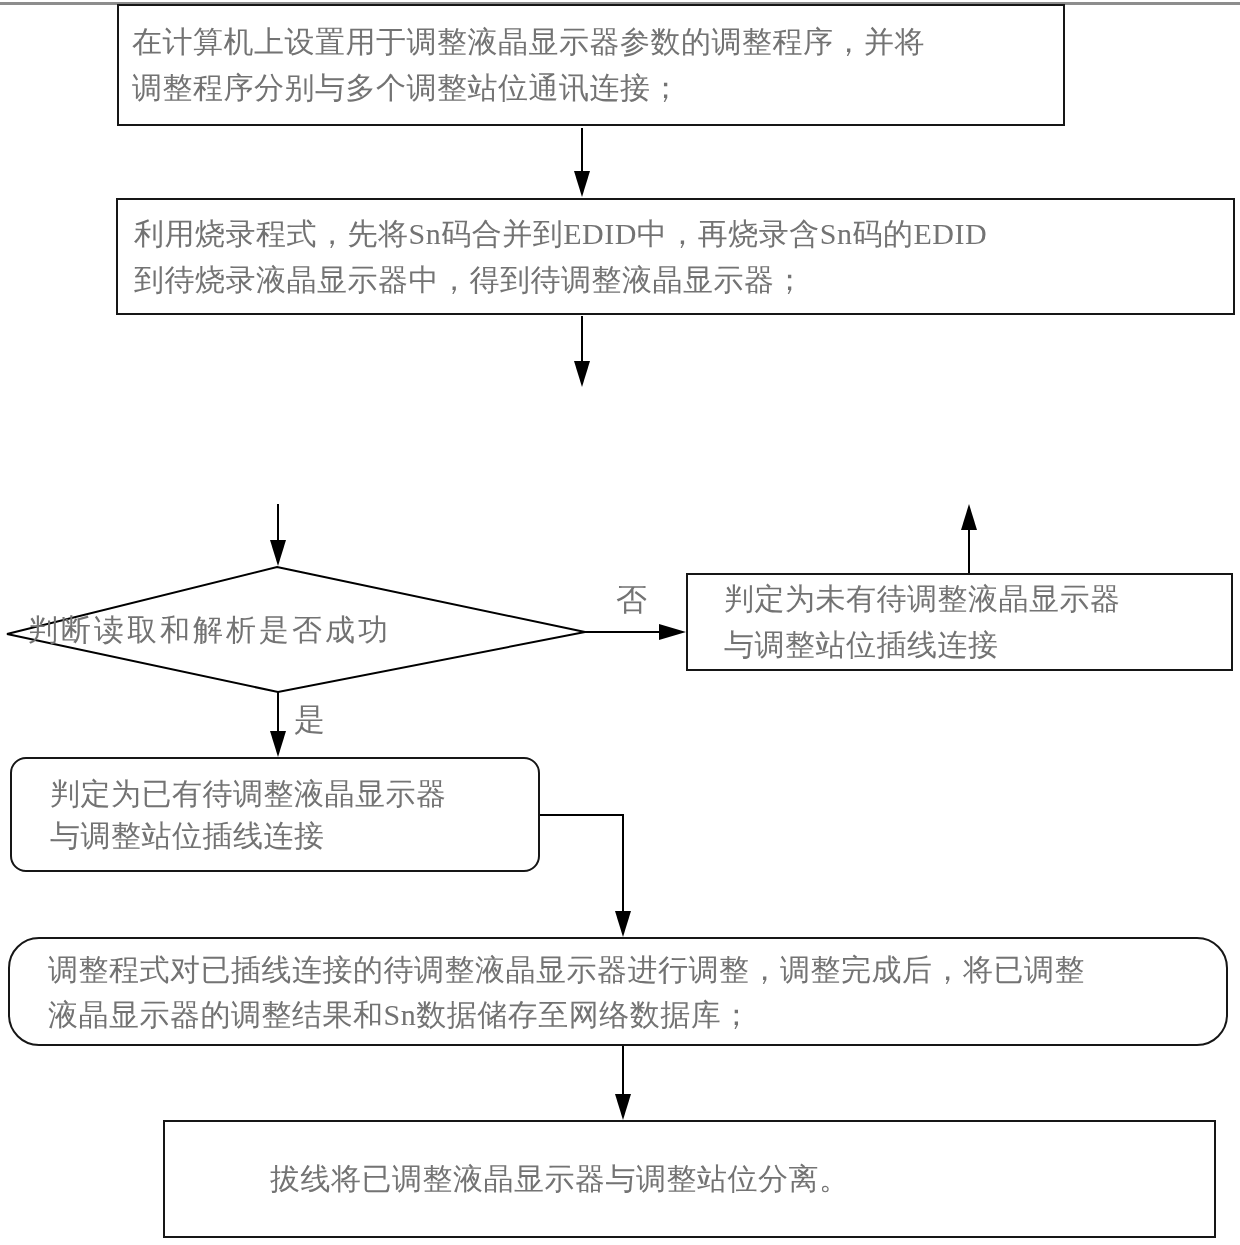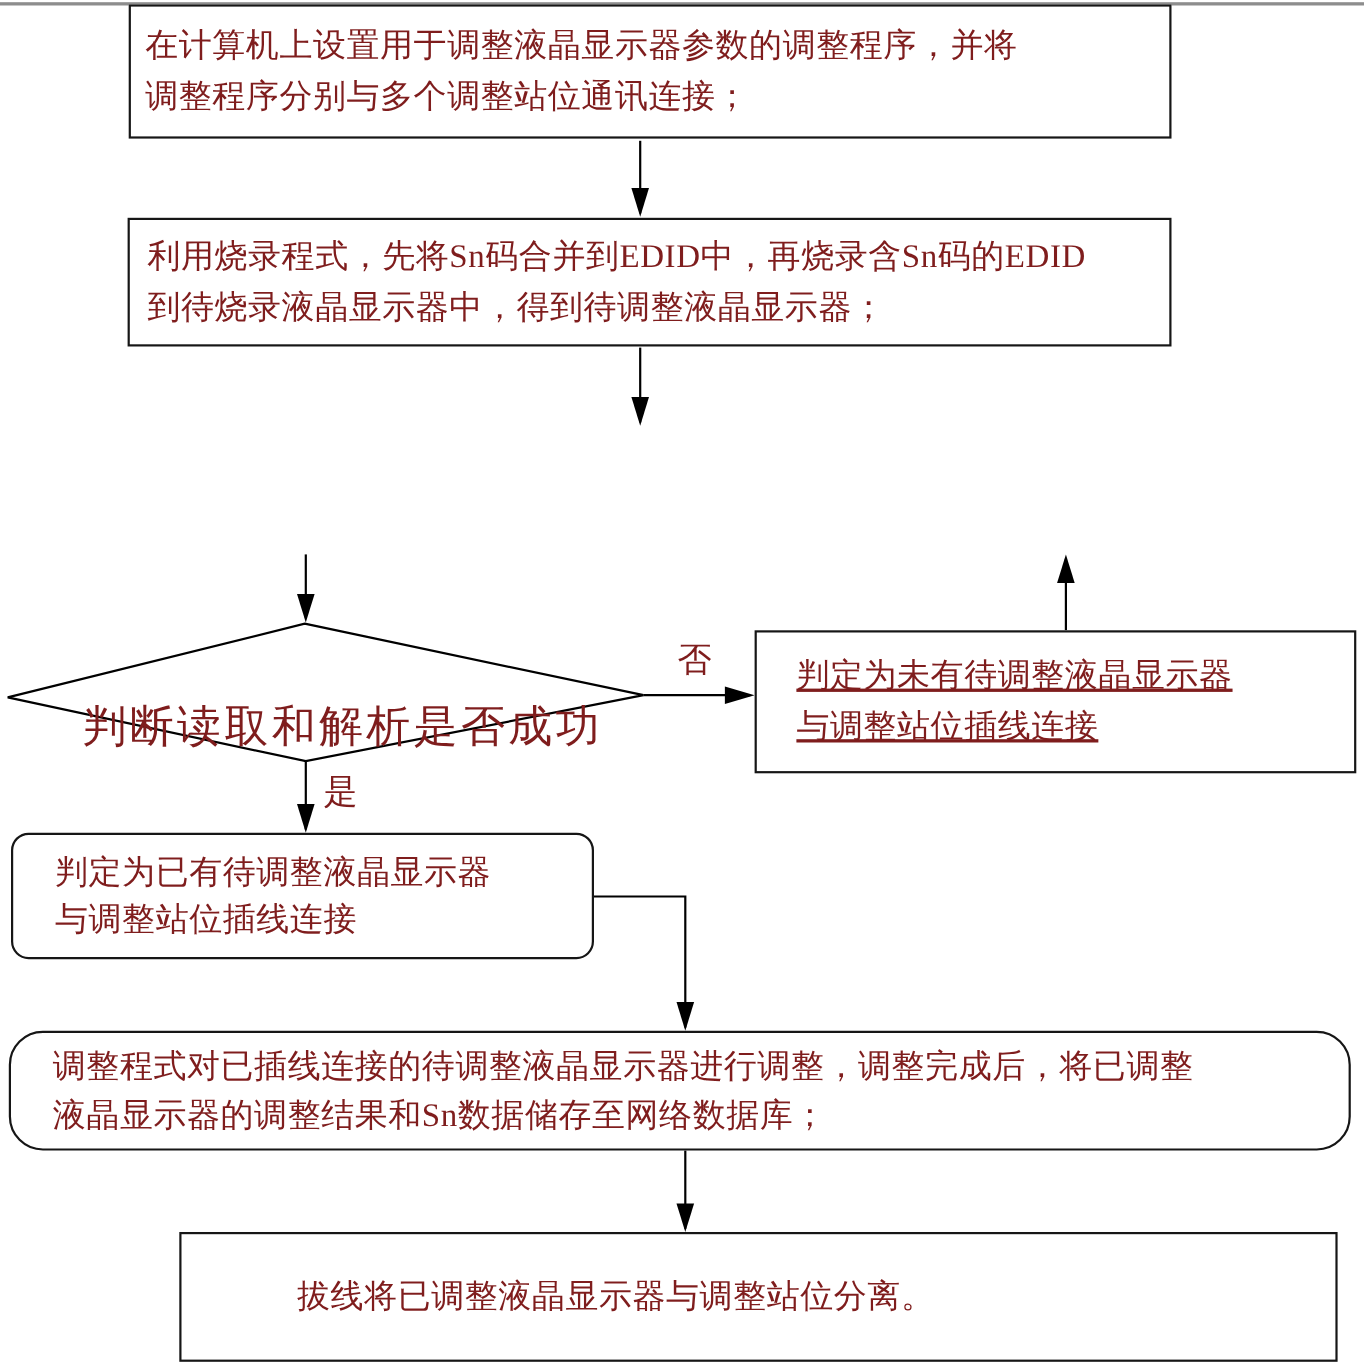--- a/index.html
+++ b/index.html
@@ -1,47 +1,47 @@
 <!DOCTYPE html>
 <html><head>
 <meta charset="utf-8">
 <style>
   html,body{margin:0;padding:0;background:#ffffff;}
   #canvas{
     position:relative;
     width:1240px;height:1245px;
     background:#ffffff;
     font-family:"Liberation Serif","DejaVu Serif",serif;
-    color:#7f1d1d;
+    color:#737373;
     overflow:hidden;
   }
   #wires{position:absolute;left:0;top:0;width:1240px;height:1245px;}
   .node{
     position:absolute;
     box-sizing:border-box;
     background:#ffffff;
     border:2px solid #161616;
     display:flex;
     flex-direction:column;
     justify-content:center;
     font-size:30px;
     line-height:46px;
     letter-spacing:0.5px;
     white-space:pre-line;
   }
   .n1{left:117px;top:4px;width:948px;height:122px;padding-left:13px;padding-right:8px;}
-  .n2{left:116px;top:198px;width:949px;height:117px;padding-left:16px;padding-right:6px;}
+  .n2{left:116px;top:198px;width:1119px;height:117px;padding-left:16px;padding-right:6px;}
   .n3{left:116px;top:387px;width:949px;height:116px;padding-left:16px;padding-right:6px;}
-  .n4{left:686px;top:573px;width:547px;height:130px;padding-left:36px;text-decoration:underline;}
+  .n4{left:686px;top:573px;width:547px;height:98px;padding-left:36px;}
   .n5{left:10px;top:757px;width:530px;height:115px;padding-left:38px;line-height:42px;border-radius:16px;}
   .n6{left:8px;top:937px;width:1220px;height:109px;padding-left:38px;line-height:45px;border-radius:31px;}
   .n7{left:163px;top:1120px;width:1053px;height:118px;padding-left:105px;}
   .decision-text{
     position:absolute;left:28px;top:610px;width:520px;
-    text-align:right;font-size:40px;letter-spacing:3px;line-height:40px;margin-top:31px;
+    text-align:left;font-size:30px;letter-spacing:3px;line-height:40px;
   }
   .edge-label{
     position:absolute;font-size:31px;line-height:32px;
   }
   .label-no{left:616px;top:584px;}
   .label-yes{left:294px;top:704px;}
   .topline{position:absolute;left:0;top:2px;width:1240px;height:3px;background:#8d8d8d;}
 </style>
 </head>
 <body>

